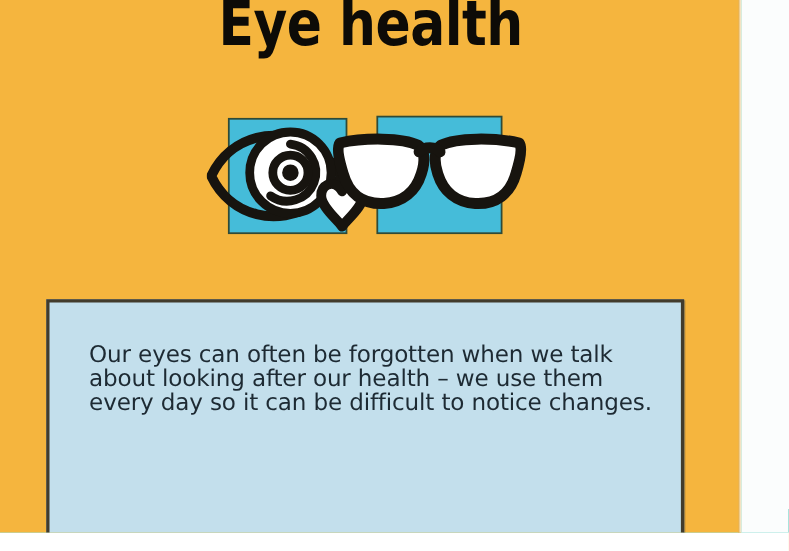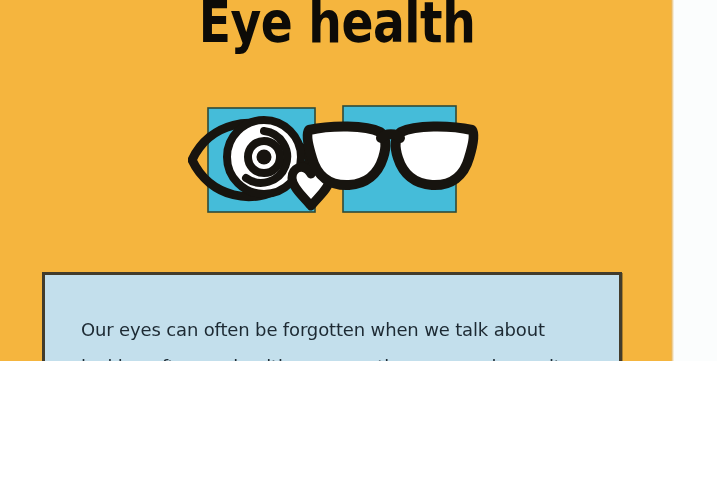--- a/index.html
+++ b/index.html
@@ -10,21 +10,21 @@
   body {
     width: 717px;
     height: 501px;
     overflow: hidden;
     font-family: "Liberation Sans", sans-serif;
   }
 
   #slide {
     position: relative;
     width: 717px;
-    height: 361px;
+    height: 484px;
     background: #14b8a6;
     overflow: hidden;
   }
 
   
   .page-bg {
     position: absolute;
     left: 0;
     top: 0;
     width: 674px;
@@ -87,22 +87,22 @@
     border: 3px solid #423c2c;
     box-sizing: border-box;
     box-shadow: 1px 1px 0 rgba(30,26,16,0.35);
   }
   .text-card-inner {
     position: absolute;
     left: 36px;
     top: 36px;
     right: 16px;
     font-family: "DejaVu Sans", "Liberation Sans", sans-serif;
-    font-size: 18px;
-    line-height: 37px;
+    font-size: 21px;
+    line-height: 22px;
     color: #1d2a33;
     letter-spacing: -0.15px;
   }
   .para { margin: 0 0 29px 0; }
   .para:last-child { margin-bottom: 0; }
 </style>
 </head>
 <body>
 
 <div id="slide">

